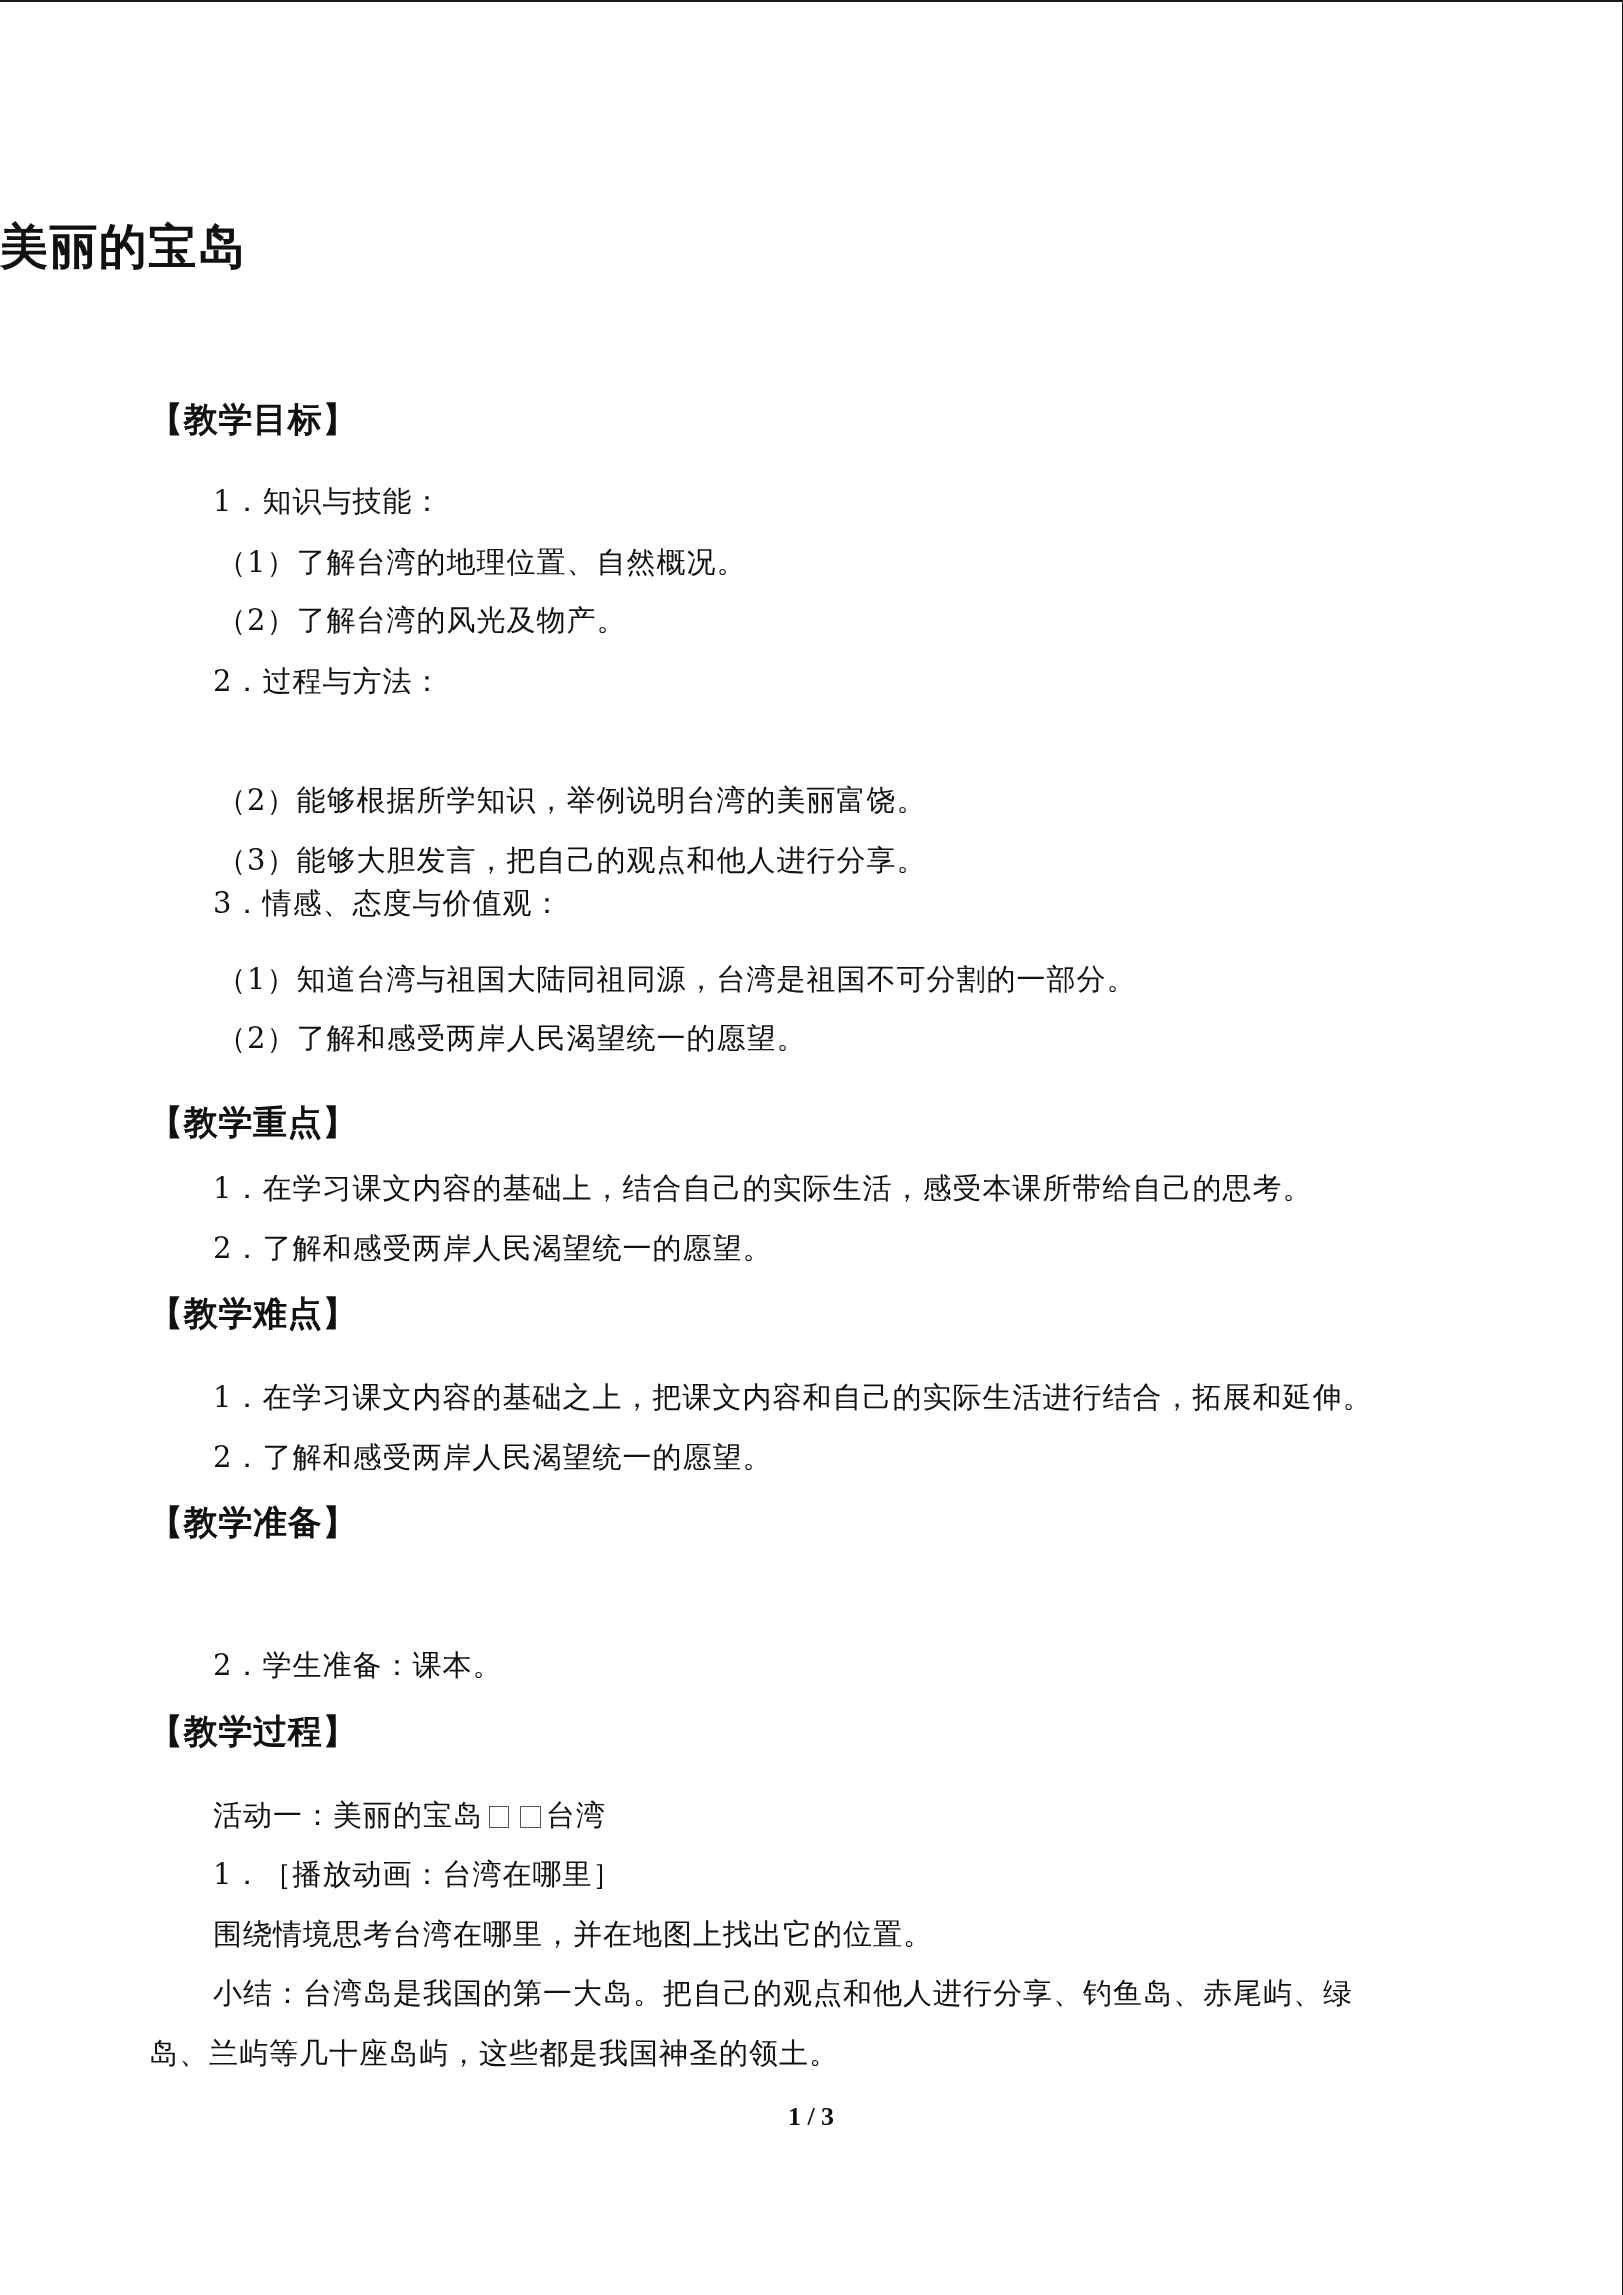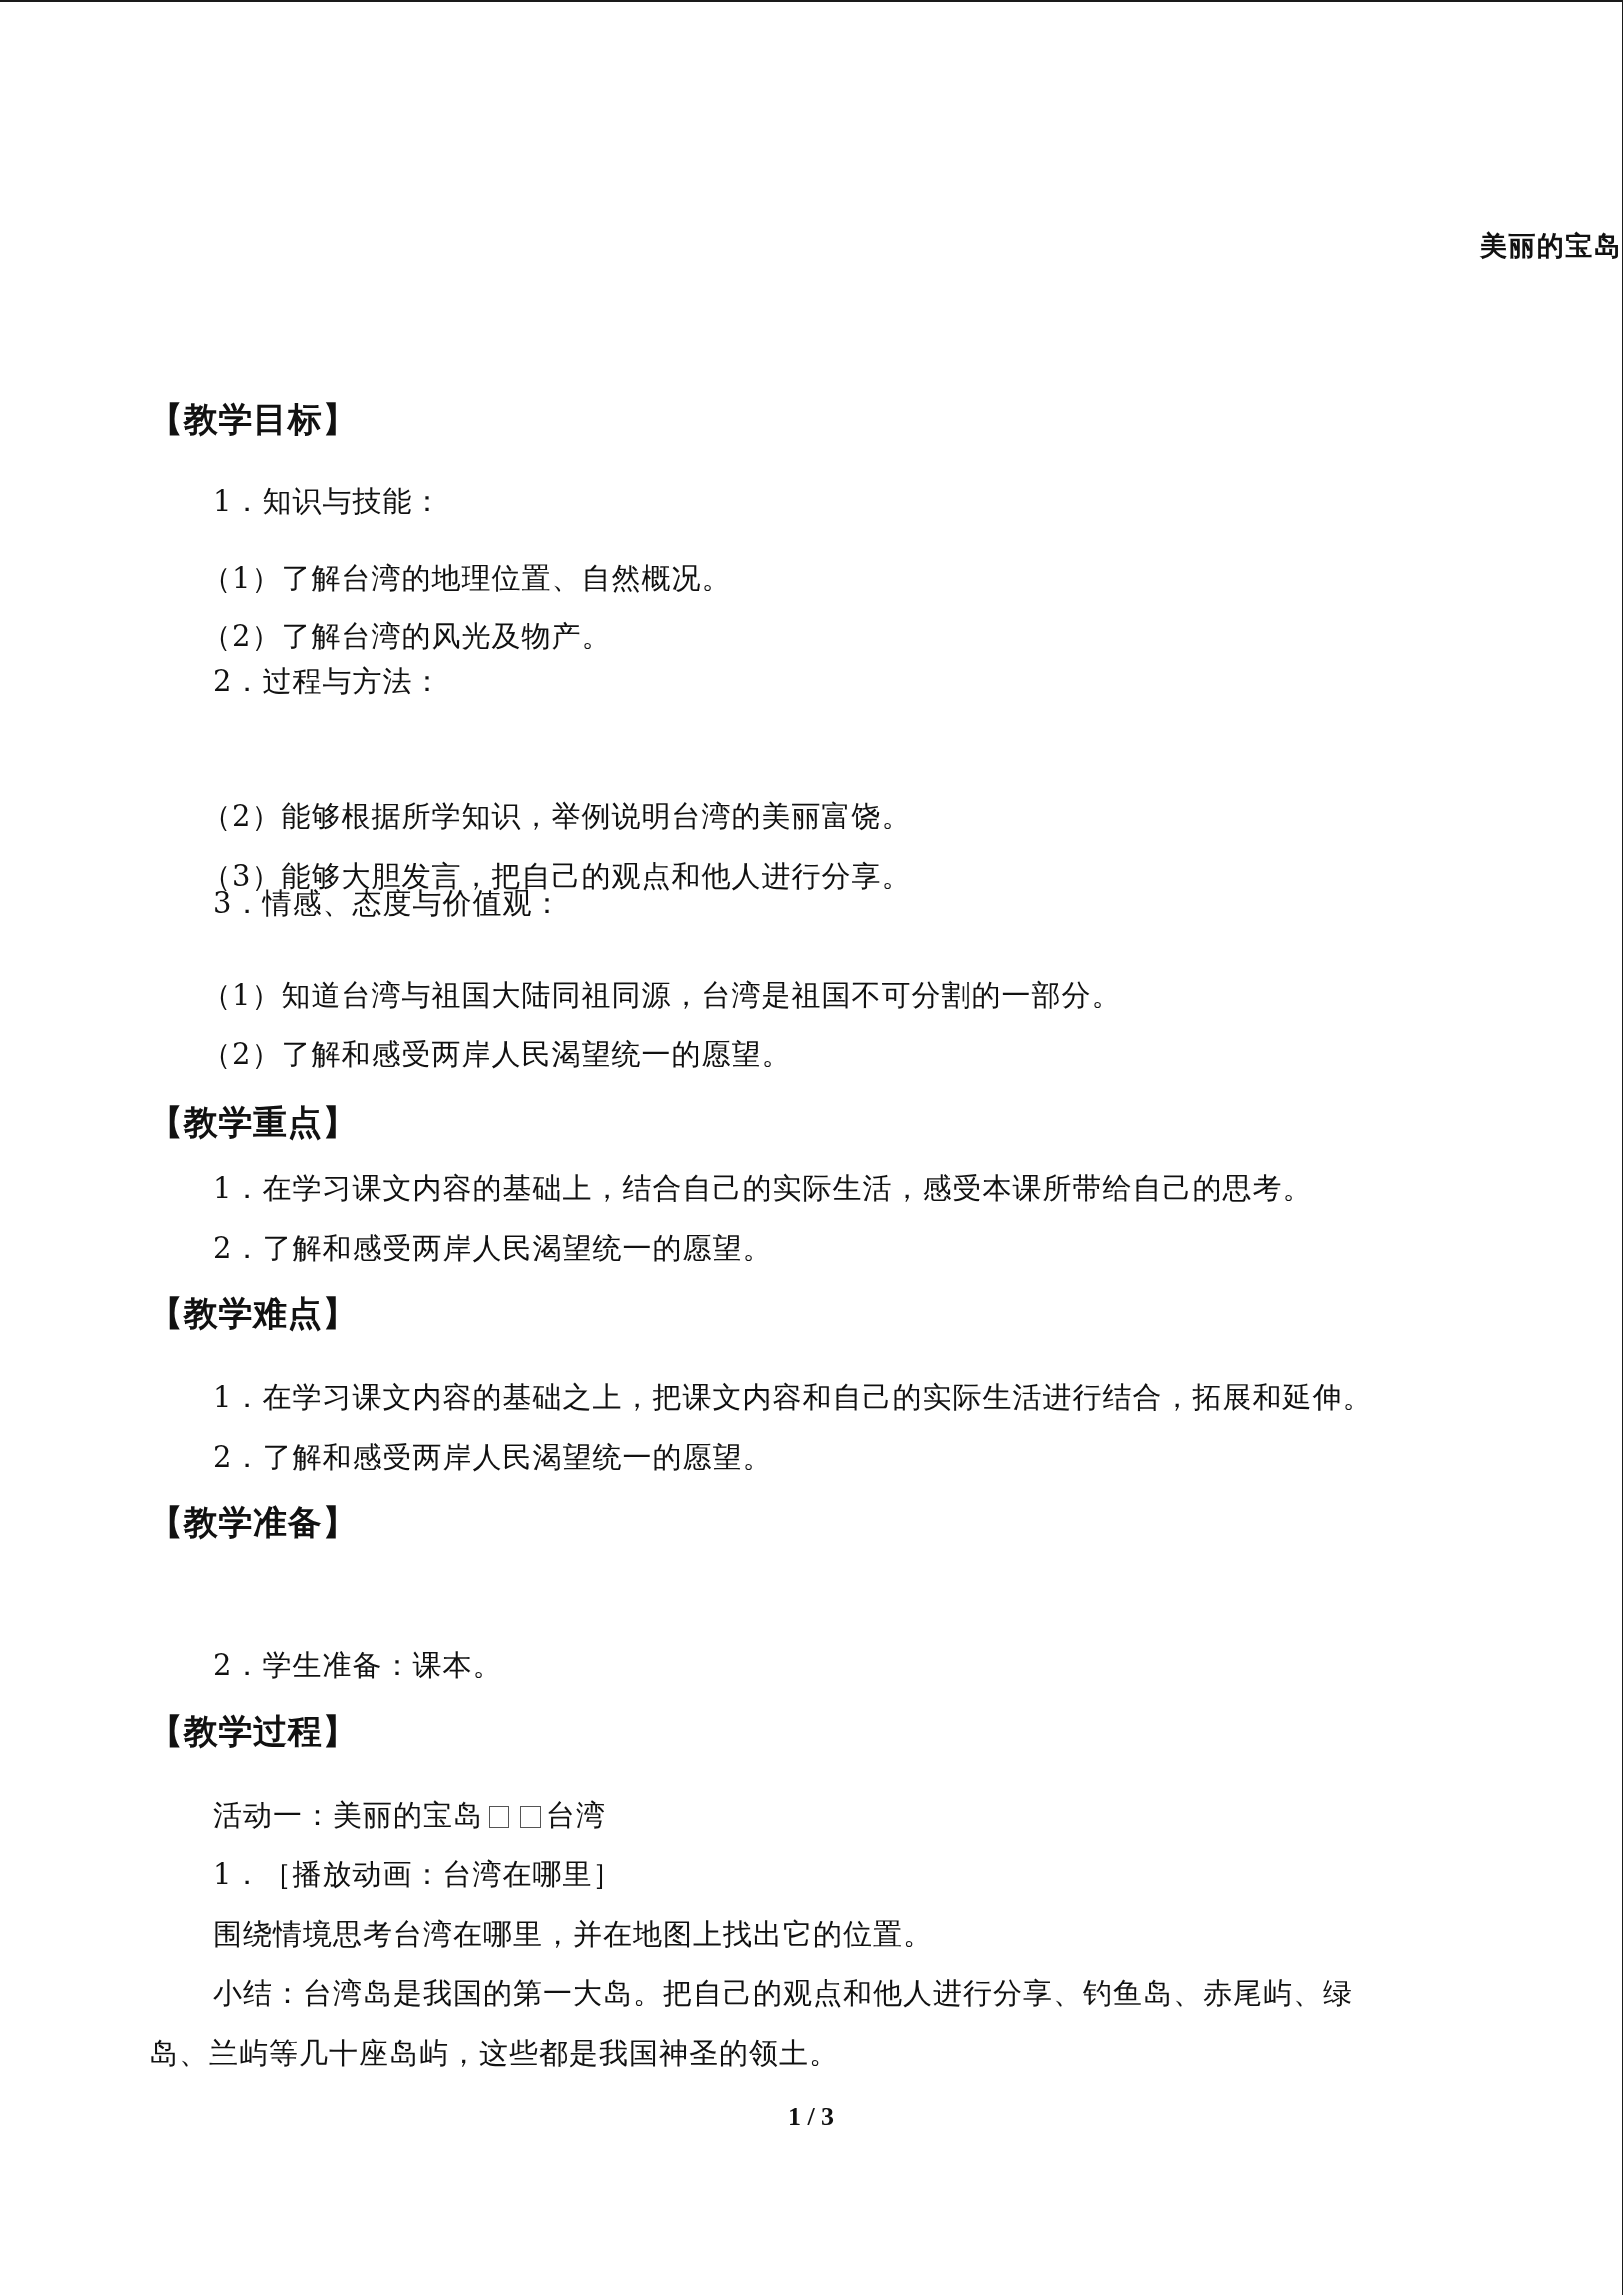--- a/index.html
+++ b/index.html
@@ -7,35 +7,35 @@
   .page {
     position: absolute; left: 0; top: 0; width: 1622px; height: 2293px;
     background: #ffffff;
     border-top: 2px solid #1a1a1a;
     border-right: 1.4px solid #1a1a1a;
     font-family: "DejaVu Serif", "Liberation Serif", serif;
     color: #111111;
   }
   .title {
     position: absolute; left: 0; width: 100%; top: 220px;
-    text-align: right; font-size: 27px; line-height: 48px;
+    text-align: left; font-size: 48px; line-height: 48px;
     font-family: "DejaVu Sans", "Liberation Sans", sans-serif; font-weight: bold;
     letter-spacing: 1.4px;
   }
   .heading {
     position: absolute; left: 149px; font-size: 34px; line-height: 41px;
     font-family: "DejaVu Sans", "Liberation Sans", sans-serif; font-weight: bold;
     letter-spacing: 0.7px;
   }
   .line {
     position: absolute; font-size: 29px; line-height: 35px; white-space: nowrap;
     letter-spacing: 1px;
   }
   .l1 { left: 213px; }
-  .l2 { left: 202px; margin-top: 16px; }
+  .l2 { left: 217px; }
   .lb { left: 149px; }
   .placeholder-box {
     display: inline-block; width: 20.5px; height: 22px; border: 1px solid #555;
     margin: 0 5.5px; vertical-align: -2.7px; box-sizing: border-box;
   }
   .footer {
     position: absolute; left: 0; width: 100%; top: 2100px; text-align: center;
     font-family: "Liberation Serif", "DejaVu Serif", serif; font-weight: bold; font-size: 26px;
   }
 </style>

